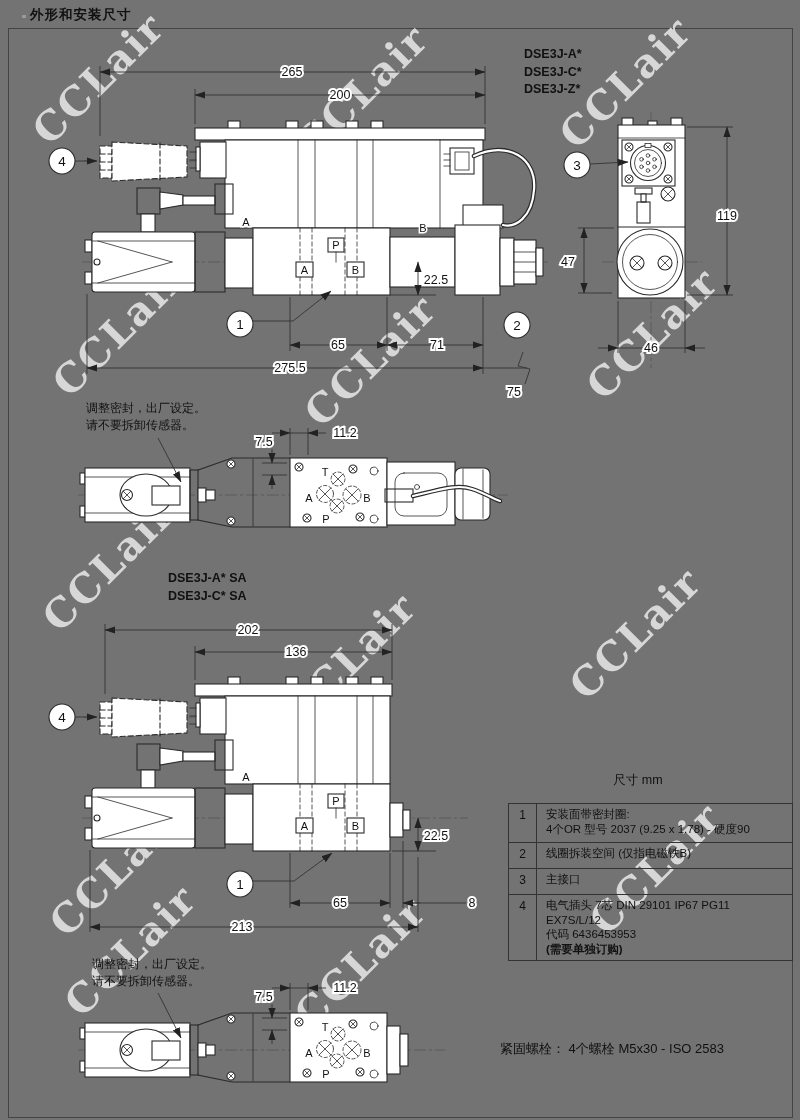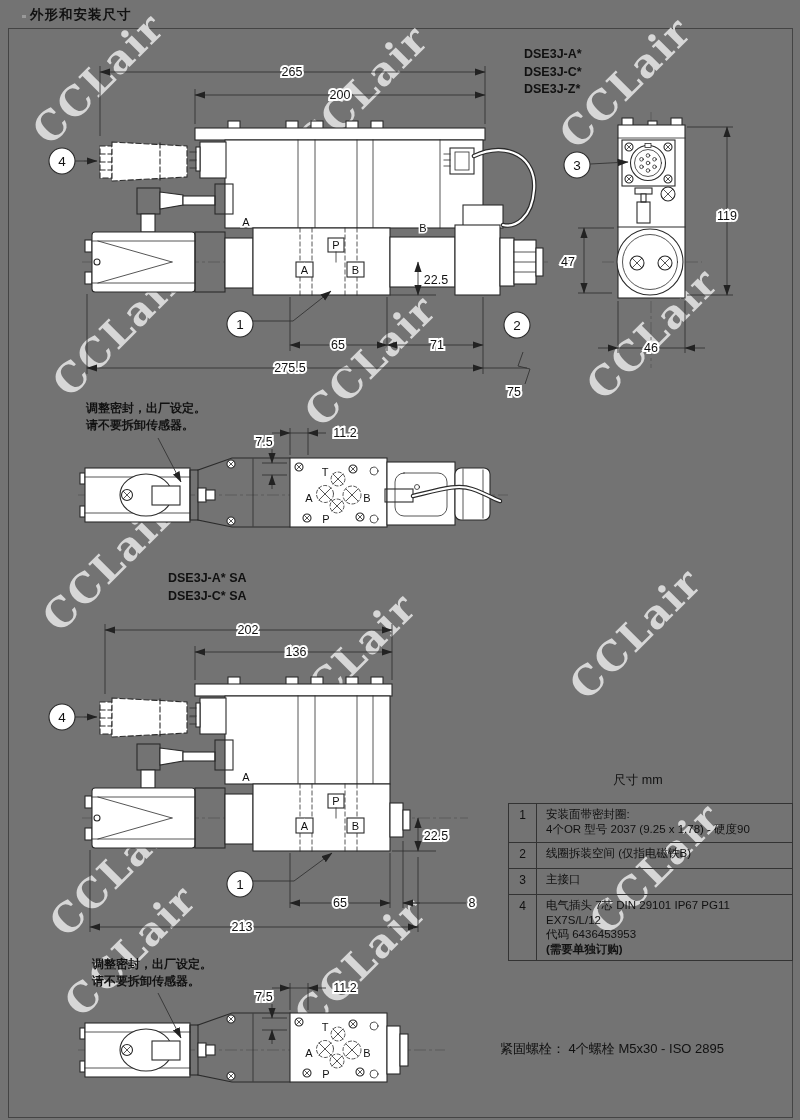--- a/index.html
+++ b/index.html
@@ -13,21 +13,21 @@
   svg.art{position:absolute;left:0;top:0;z-index:2;}
   .ln{stroke:#2b2b2b;stroke-width:1.1;fill:none;stroke-linecap:square;}
   .fw{fill:#fff;}
   .thin{stroke-width:0.8;}
   .cl{stroke:#555;stroke-width:0.8;stroke-dasharray:12 3 3 3;fill:none;}
   .dim{stroke:#333;stroke-width:0.9;fill:none;}
   .dimt{font:12.5px "Liberation Sans",sans-serif;fill:#111;stroke:#fff;stroke-width:4px;paint-order:stroke;text-anchor:middle;}
   .port{font:11px "Liberation Sans",sans-serif;fill:#111;text-anchor:middle;stroke:#fff;stroke-width:3px;paint-order:stroke;}
   .cot{font:13.5px "Liberation Sans",sans-serif;fill:#111;text-anchor:middle;}
   .models{position:absolute;z-index:3;font-size:12.5px;line-height:17.5px;font-weight:bold;}
-  .note{position:absolute;z-index:3;font-size:12px;font-weight:bold;line-height:17px;}
+  .note{position:absolute;z-index:3;font-size:12px;font-weight:normal;line-height:17px;}
   .units{position:absolute;left:508px;top:772px;width:260px;text-align:center;font-size:12.5px;z-index:3;}
   .tbl{position:absolute;left:508px;top:803px;width:283px;border:1.2px solid #333;z-index:3;}
   .tbl-row{display:flex;border-top:1.2px solid #333;}
   .tbl-row:first-child{border-top:none;}
   .tbl-num{width:27px;border-right:1.2px solid #333;text-align:center;padding-top:4px;font-size:12px;flex:none;}
   .tbl-txt{flex:1;padding:3px 4px 4px 9px;font-size:11.5px;line-height:14.5px;}
   .r1{min-height:38px;} .r2{min-height:25px;} .r3{min-height:25px;} .r4{min-height:62px;}
   .b{font-weight:bold;}
   .fastening{position:absolute;left:500px;top:1040px;font-size:13px;line-height:17.5px;z-index:3;}
 </style>
@@ -575,16 +575,16 @@
       <div class="tbl-txt">
         <div>电气插头 7芯 DIN 29101 IP67 PG11</div>
         <div>EX7S/L/12</div>
         <div>代码 6436453953</div>
         <div class="b">(需要单独订购)</div>
       </div>
     </div>
   </div>
 
   <div class="fastening">
-    <div>紧固螺栓：  4个螺栓  M5x30 - ISO 2895</div>
+    <div>紧固螺栓：  4个螺栓  M5x30 - ISO 2583</div>
   </div>
 
 </div>
 
 </body></html>

